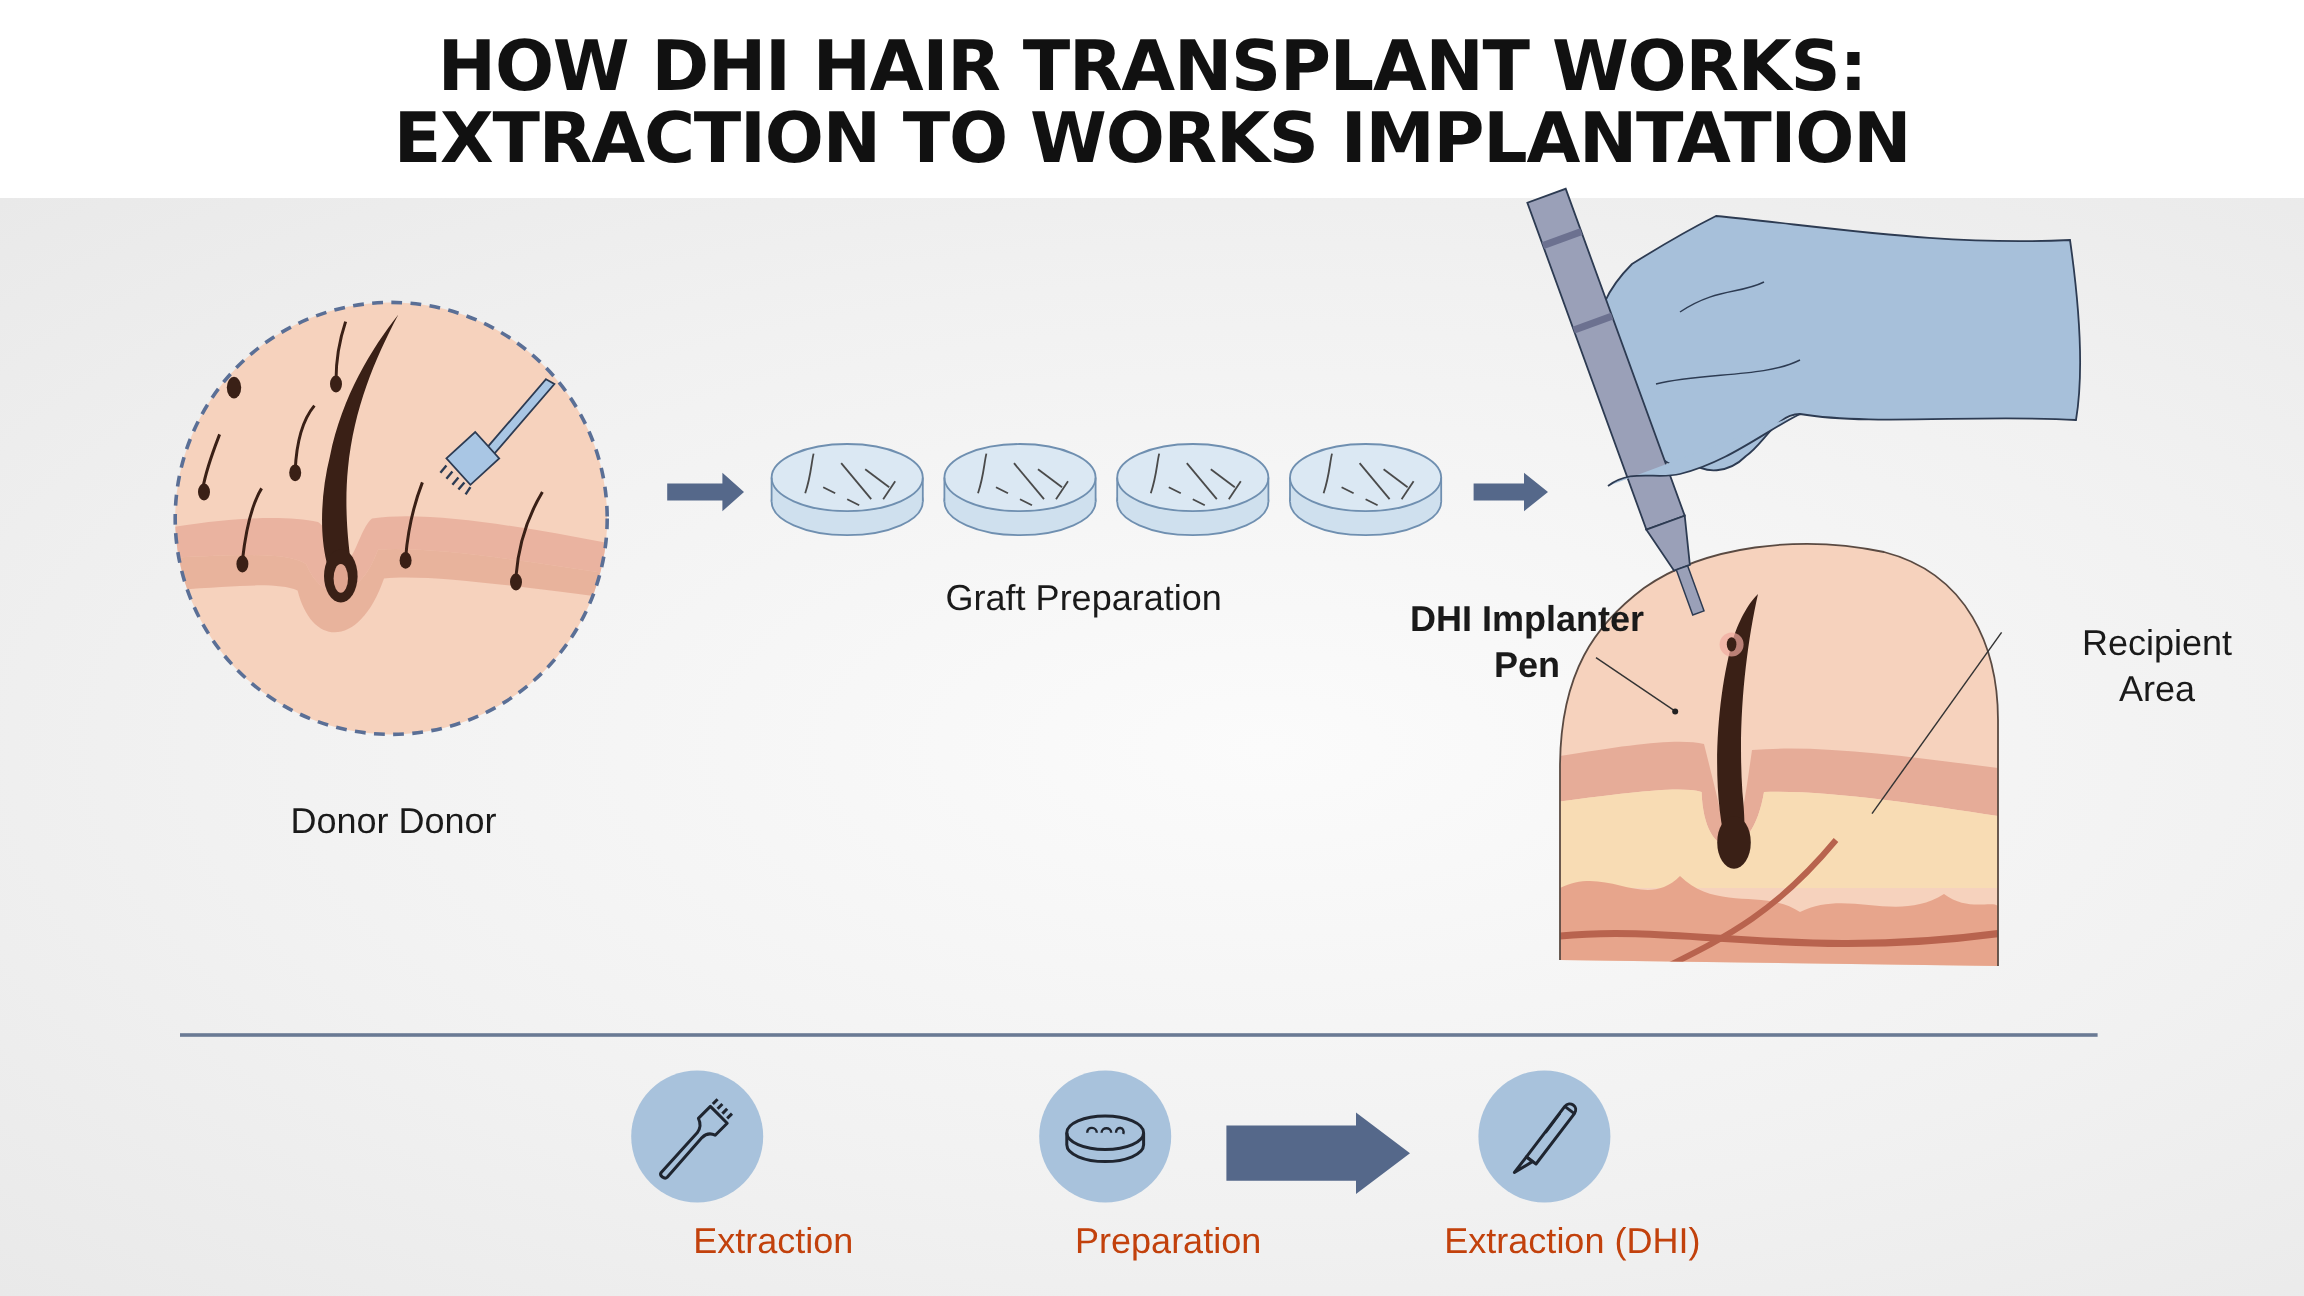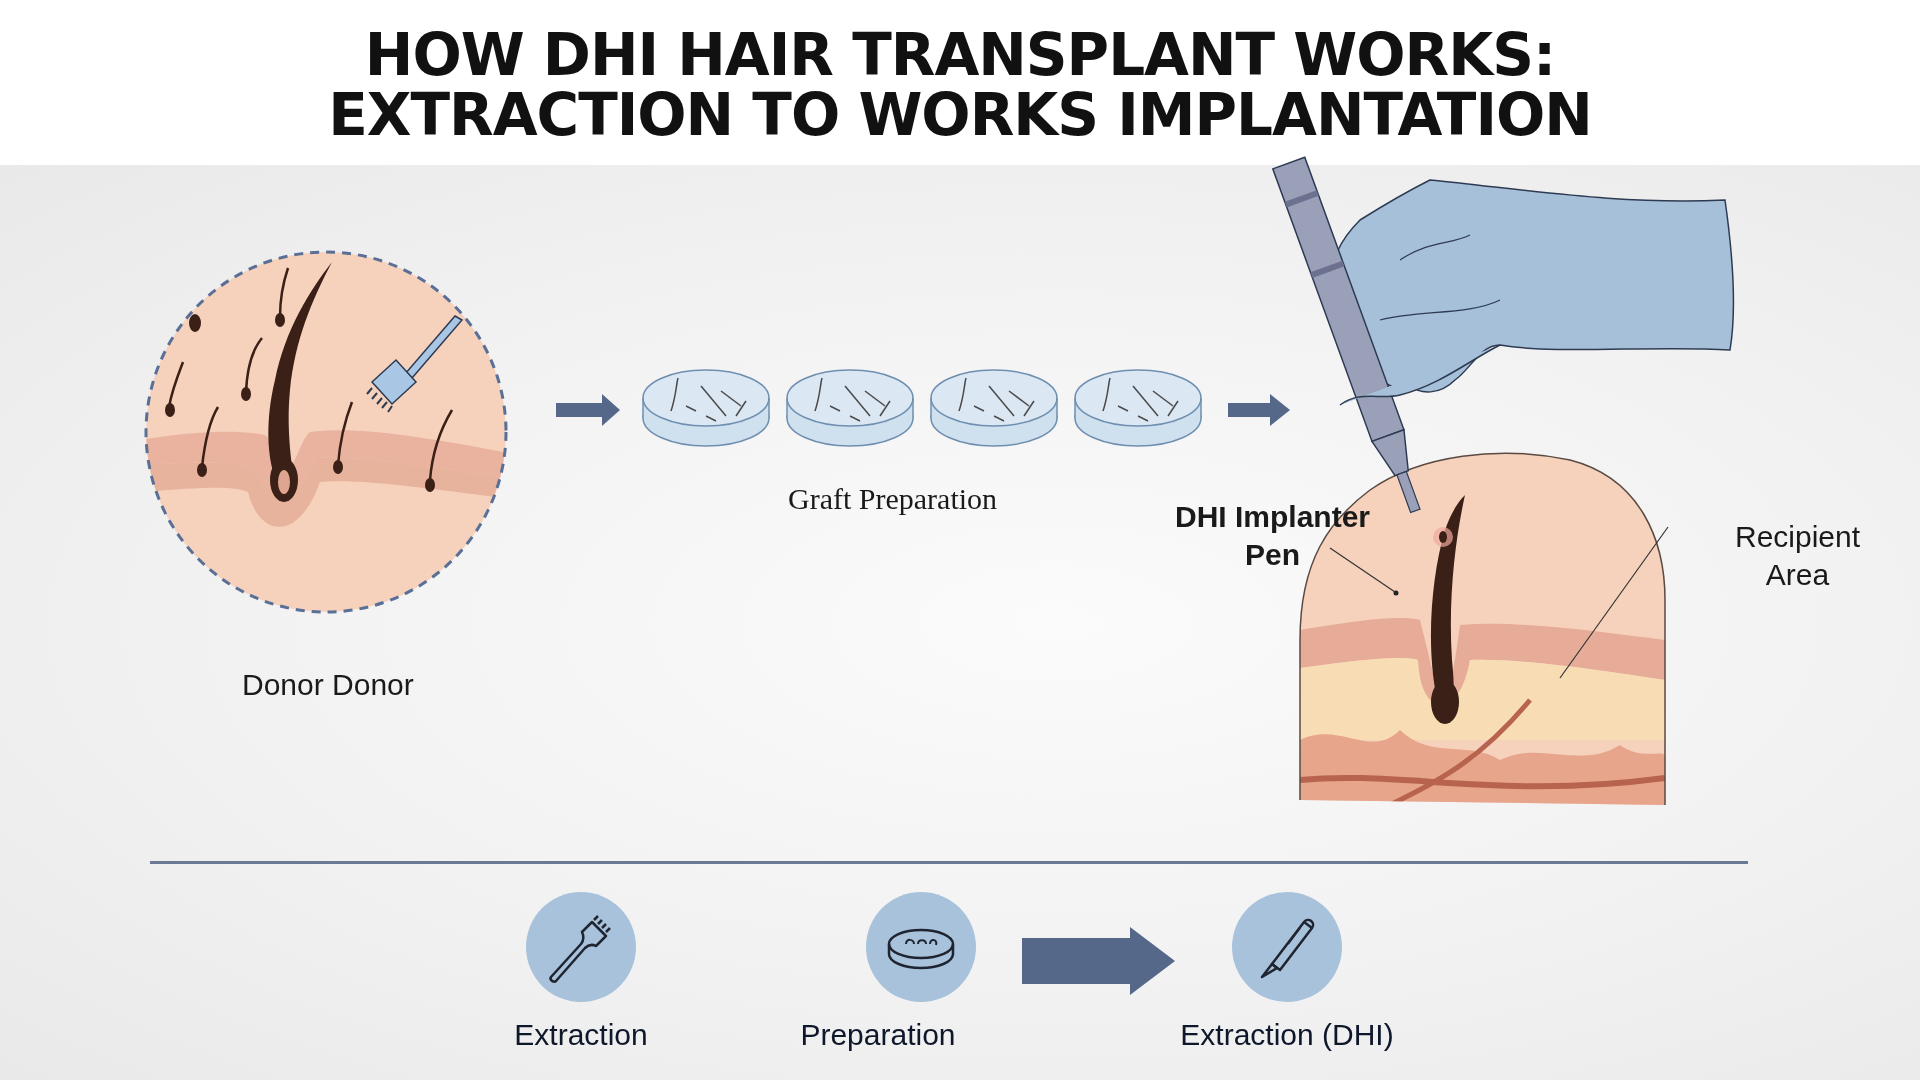--- a/index.html
+++ b/index.html
@@ -11,21 +11,21 @@
            font-size:58px; letter-spacing:-1px; line-height:1; }
   .title.l1 { top:26px; }
   .title.l2 { top:86px; }
   .canvas { position:absolute; left:0; top:165px; width:1920px; height:915px;
             background: radial-gradient(ellipse at 55% 50%, #fbfbfb 0%, #f1f1f1 60%, #e9e9e9 100%); }
   .label { position:absolute; color:#1a1a1a; font-size:30px; white-space:nowrap; }
   .label.center { text-align:center; }
   svg { position:absolute; left:0; top:0; overflow:visible; }
   .divider { position:absolute; left:150px; top:861px; width:1598px; height:3px; background:#6a7a94; }
   .step-circle { position:absolute; width:110px; height:110px; border-radius:50%; background:#a8c2dc; }
-  .step-label { position:absolute; font-size:30px; color:#0f172a; text-align:center; width:260px; }
+  .step-label { position:absolute; font-size:30px; color:#c2410c; text-align:right; width:260px; }
 </style>
 </head>
 <body>
 
 <div class="header">
   <div class="title l1">HOW DHI HAIR TRANSPLANT WORKS:</div>
   <div class="title l2">EXTRACTION TO WORKS IMPLANTATION</div>
 </div>
 
 <div class="canvas"></div>
@@ -183,21 +183,21 @@
       <path d="M1340 440 L1374 440 L1364 480 L1350 480 Z" fill="#9aa0b8" stroke="#2d3b52" stroke-width="1.5"></path>
       <rect x="1352" y="480" width="10" height="40" fill="#9aa0b8" stroke="#2d3b52" stroke-width="1.2"></rect>
     </g>
     <path d="M1340 405 C1360 390 1380 400 1400 395 C1440 385 1470 360 1500 345" fill="#a7c0da" stroke="#2d3b52" stroke-width="1.5"></path>
   </g>
 
   <path d="M1022 938 L1130 938 L1130 927 L1175 961 L1130 995 L1130 984 L1022 984 Z" fill="#55688a"></path>
 </svg>
 
 <div class="label" style="left:242px; top:668px;">Donor Donor</div>
-<div class="label" style="left:788px; top:482px;font-family:Liberation Serif, serif;">Graft Preparation</div>
+<div class="label" style="left:788px; top:482px;">Graft Preparation</div>
 <div class="label center" style="left:1175px; top:498px; line-height:38px;font-weight:bold;">
   <div>DHI Implanter</div>
   <div>Pen</div>
 </div>
 <div class="label center" style="left:1735px; top:518px; line-height:38px;">
   <div>Recipient</div>
   <div>Area</div>
 </div>
 
 <div class="divider"></div>
@@ -217,21 +217,21 @@
 
 <div class="step-circle" style="left:866px; top:892px;">
   <svg width="110" height="110" viewBox="0 0 110 110" style="position:absolute;left:0;top:0;">
     <g fill="none" stroke="#1f2530" stroke-width="2.5">
       <ellipse cx="55" cy="52" rx="32" ry="14"></ellipse>
       <path d="M23 52 L23 62 C23 70 38 76 55 76 C72 76 87 70 87 62 L87 52"></path>
       <path d="M40 52 C40 46 48 47 48 52 M52 52 C52 47 60 47 60 52 M64 52 C64 46 72 47 70 53" stroke-width="2"></path>
     </g>
   </svg>
 </div>
-<div class="step-label" style="left:748px; top:1018px;">Preparation</div>
+<div class="step-label" style="left:791px; top:1018px;">Preparation</div>
 
 <div class="step-circle" style="left:1232px; top:892px;">
   <svg width="110" height="110" viewBox="0 0 110 110" style="position:absolute;left:0;top:0;">
     <g fill="none" stroke="#1f2530" stroke-width="2.5" stroke-linejoin="round">
       <path d="M30 85 L40 72 L45 76 Z"></path>
       <path d="M40 72 L72 30 C76 25 84 30 80 36 L48 78 Z"></path>
       <line x1="68" y1="36" x2="56" y2="52" stroke-width="2"></line>
       <path d="M72 30 L80 36"></path>
     </g>
   </svg>

